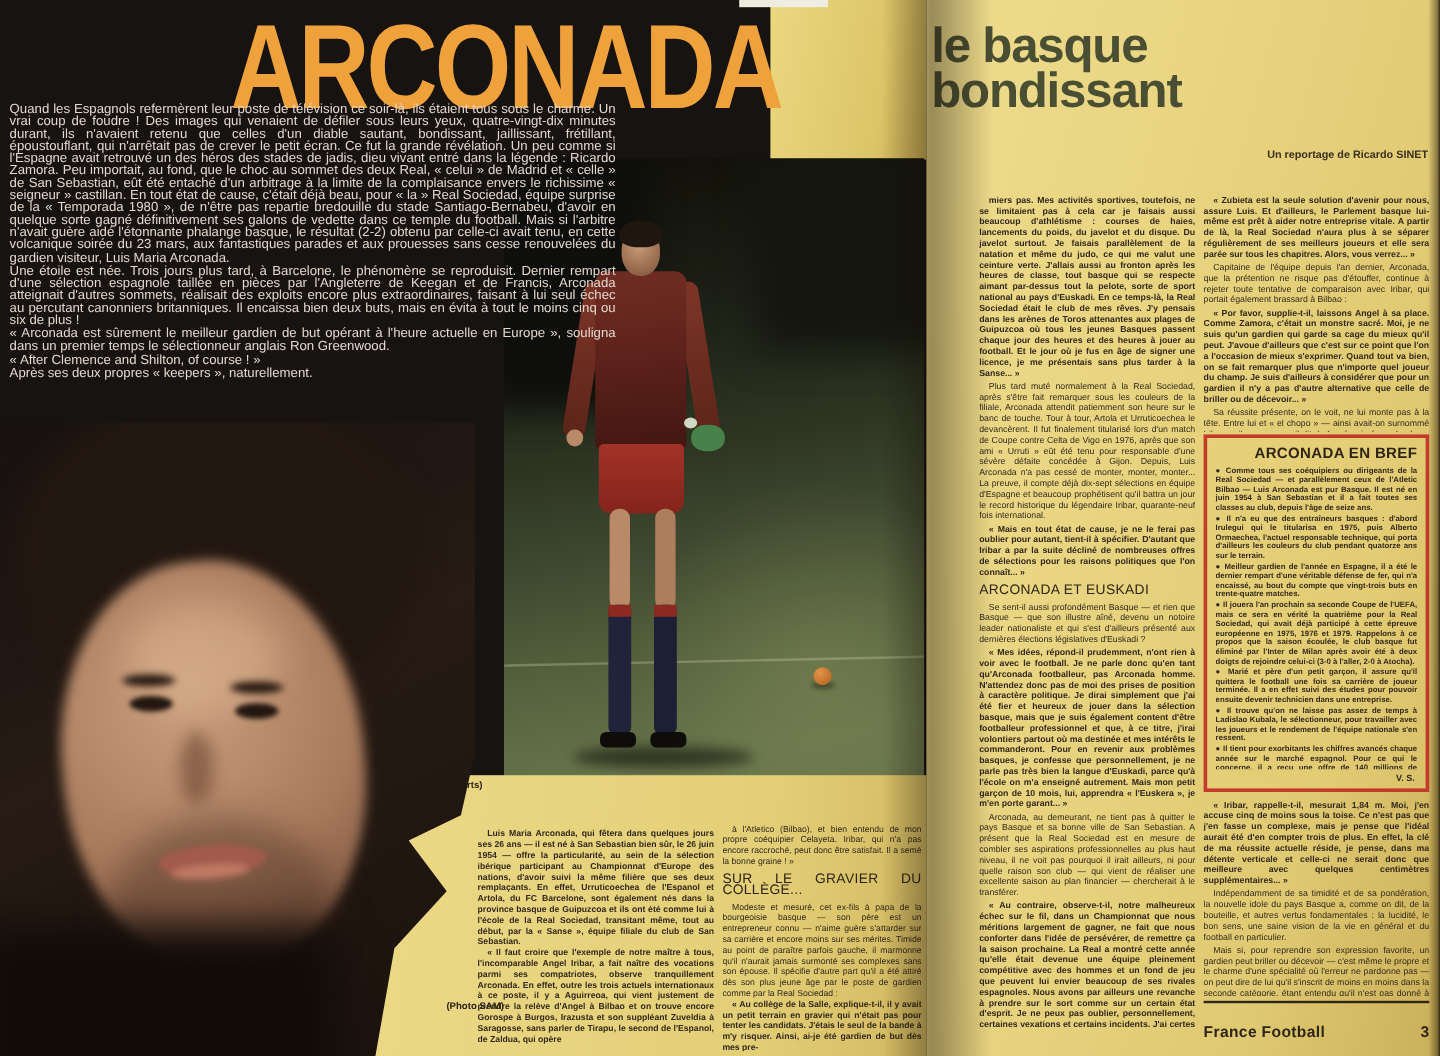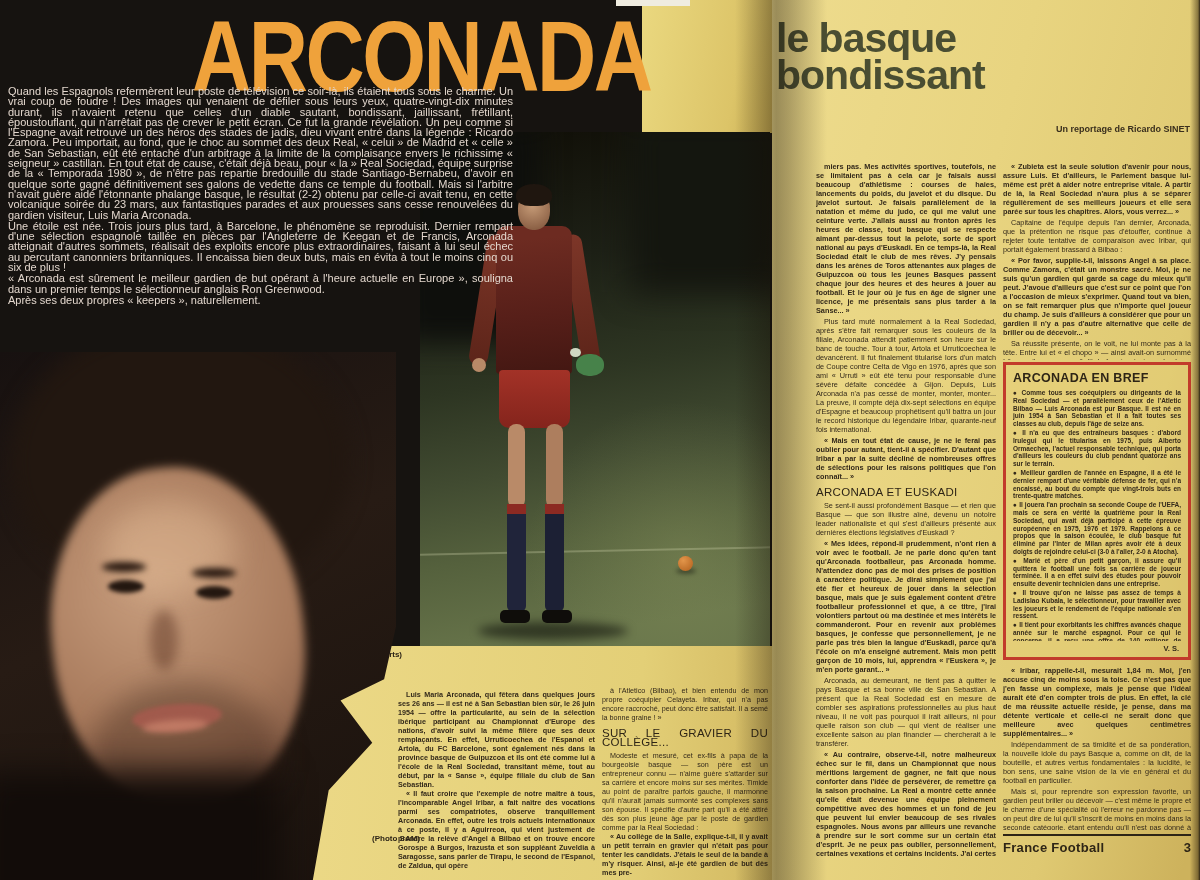--- a/index.html
+++ b/index.html
@@ -96,28 +96,28 @@
   .rcol p{margin:0;text-indent:8px;}
   .rcol p.sp{margin-top:2px;}
   .col1{left:44px;top:162px;width:180px;height:694px;}
   .col2a{left:231px;top:162px;width:188px;height:198px;}
   .col2b{left:231px;top:666px;width:188px;height:164px;}
   .b{font-weight:700;}
   .colhead{font-size:11.5px;letter-spacing:.3px;color:#2e2516;margin:7px 0 4px 0;font-weight:400;}
   
   .bref{position:absolute;left:231px;top:362px;width:188px;height:298px;border:3px solid #c23b2b;
     box-sizing:border-box;padding:5px 7px;background:rgba(232,208,120,.35);}
-  .bref-title{text-align:left;font-size:12.5px;font-weight:700;color:#2e2516;margin:1px 0 4px 0;letter-spacing:.3px;}
+  .bref-title{text-align:right;font-size:12.5px;font-weight:700;color:#2e2516;margin:1px 0 4px 0;letter-spacing:.3px;}
   .bref-items{font-size:6.5px;line-height:7.8px;font-weight:700;color:#33291a;text-align:justify;
     height:252px;overflow:hidden;}
   .bref-items p{margin:0 0 1px 0;}
   .bref-sig{position:absolute;right:9px;bottom:4px;font-size:7.5px;font-weight:700;color:#33291a;}
   
   .footer{position:absolute;left:231px;top:834px;width:188px;border-top:2px solid #2e2516;
-    display:flex;justify-content:space-between;padding-top:4px;}
+    display:flex;justify-content:space-between;padding-top:16px;}
   .footer .fname{font-size:13px;font-weight:700;color:#2e2516;letter-spacing:.3px;}
   .footer .fpage{font-size:13px;font-weight:700;color:#2e2516;}
   .right-edge{position:absolute;left:418px;top:0;width:10px;height:880px;
     background:linear-gradient(90deg,rgba(90,70,30,0),rgba(60,45,18,.55) 80%,#2a2212);}
   
   .gutter{position:absolute;left:735px;top:0;width:92px;height:880px;z-index:20;pointer-events:none;
     background:linear-gradient(90deg,rgba(20,12,4,0) 0%,rgba(20,12,4,.38) 45%,rgba(20,12,4,.30) 58%,rgba(20,12,4,0) 100%);}
 </style>
 </head>
 <body>
@@ -181,20 +181,21 @@
         <p>Modeste et mesuré, cet ex-fils à papa de la bourgeoisie basque — son père est un entrepreneur connu — n'aime guère s'attarder sur sa carrière et encore moins sur ses mérites. Timide au point de paraître parfois gauche, il marmonne qu'il n'aurait jamais surmonté ses complexes sans son épouse. Il spécifie d'autre part qu'il a été attiré dès son plus jeune âge par le poste de gardien comme par la Real Sociedad :</p>
         <p class="b sp">« Au collège de la Salle, explique-t-il, il y avait un petit terrain en gravier qui n'était pas pour tenter les candidats. J'étais le seul de la bande à m'y risquer. Ainsi, ai-je été gardien de but dès mes pre-</p>
       </div>
     </div>
     <div class="cap-presse">(Photo Presse Sports)</div>
 
     <div class="intro">
       <p>Quand les Espagnols refermèrent leur poste de télévision ce soir-là, ils étaient tous sous le charme. Un vrai coup de foudre ! Des images qui venaient de défiler sous leurs yeux, quatre-vingt-dix minutes durant, ils n'avaient retenu que celles d'un diable sautant, bondissant, jaillissant, frétillant, époustouflant, qui n'arrêtait pas de crever le petit écran. Ce fut la grande révélation. Un peu comme si l'Espagne avait retrouvé un des héros des stades de jadis, dieu vivant entré dans la légende : Ricardo Zamora. Peu importait, au fond, que le choc au sommet des deux Real, « celui » de Madrid et « celle » de San Sebastian, eût été entaché d'un arbitrage à la limite de la complaisance envers le richissime « seigneur » castillan. En tout état de cause, c'était déjà beau, pour « la » Real Sociedad, équipe surprise de la « Temporada 1980 », de n'être pas repartie bredouille du stade Santiago-Bernabeu, d'avoir en quelque sorte gagné définitivement ses galons de vedette dans ce temple du football. Mais si l'arbitre n'avait guère aidé l'étonnante phalange basque, le résultat (2-2) obtenu par celle-ci avait tenu, en cette volcanique soirée du 23 mars, aux fantastiques parades et aux prouesses sans cesse renouvelées du gardien visiteur, Luis Maria Arconada.</p>
       <p>Une étoile est née. Trois jours plus tard, à Barcelone, le phénomène se reproduisit. Dernier rempart d'une sélection espagnole taillée en pièces par l'Angleterre de Keegan et de Francis, Arconada atteignait d'autres sommets, réalisait des exploits encore plus extraordinaires, faisant à lui seul échec au percutant canonniers britanniques. Il encaissa bien deux buts, mais en évita à tout le moins cinq ou six de plus !</p>
       <p>« Arconada est sûrement le meilleur gardien de but opérant à l'heure actuelle en Europe », souligna dans un premier temps le sélectionneur anglais Ron Greenwood.</p>
+      <p>« After Clemence and Shilton, of course ! »</p>
       <p>Après ses deux propres « keepers », naturellement.</p>
     </div>
 
     <h1 class="main-title">ARCONADA</h1>
     <div class="white-sliver"></div>
   </div>
 
   <div class="page-right">
     <h2 class="green-title"><span>le basque</span><br><span>bondissant</span></h2>
     <div class="byline">Un reportage de Ricardo SINET</div>

